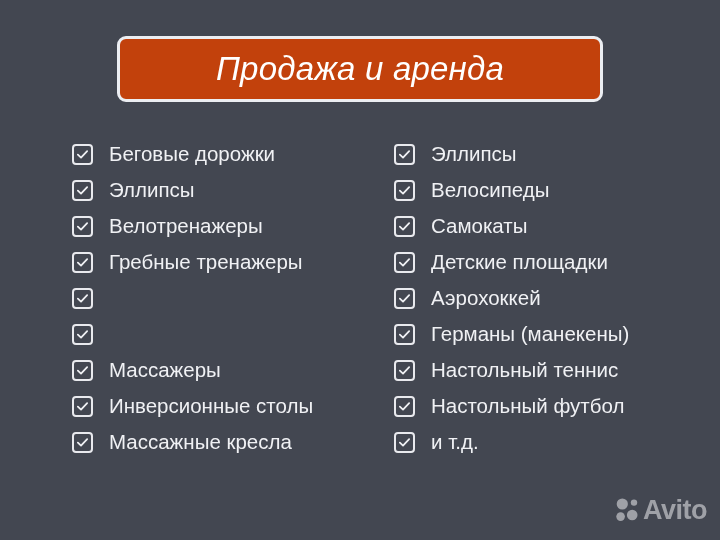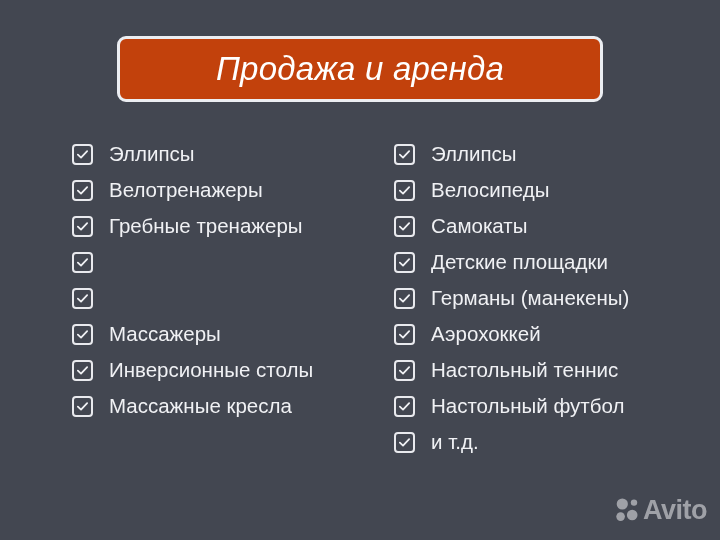--- a/index.html
+++ b/index.html
@@ -124,20 +124,28 @@
 </div>
 
 <div class="columns">
   <div class="col col-left">
       <div class="row">
         <span class="checkbox">
           <svg viewBox="0 0 14 14" width="13" height="13" aria-hidden="true">
             <path d="M2 7.2 L5.4 10.4 L12 3.4" fill="none" stroke="#f0f1f4" stroke-width="1.9" stroke-linecap="round" stroke-linejoin="round"></path>
           </svg>
         </span>
+        <span class="row-label">Беговые дорожки</span>
+      </div>
+      <div class="row">
+        <span class="checkbox">
+          <svg viewBox="0 0 14 14" width="13" height="13" aria-hidden="true">
+            <path d="M2 7.2 L5.4 10.4 L12 3.4" fill="none" stroke="#f0f1f4" stroke-width="1.9" stroke-linecap="round" stroke-linejoin="round"></path>
+          </svg>
+        </span>
         <span class="row-label">Эллипсы</span>
       </div>
       <div class="row">
         <span class="checkbox">
           <svg viewBox="0 0 14 14" width="13" height="13" aria-hidden="true">
             <path d="M2 7.2 L5.4 10.4 L12 3.4" fill="none" stroke="#f0f1f4" stroke-width="1.9" stroke-linecap="round" stroke-linejoin="round"></path>
           </svg>
         </span>
         <span class="row-label">Велотренажеры</span>
       </div>
@@ -220,29 +228,29 @@
           </svg>
         </span>
         <span class="row-label">Детские площадки</span>
       </div>
       <div class="row">
         <span class="checkbox">
           <svg viewBox="0 0 14 14" width="13" height="13" aria-hidden="true">
             <path d="M2 7.2 L5.4 10.4 L12 3.4" fill="none" stroke="#f0f1f4" stroke-width="1.9" stroke-linecap="round" stroke-linejoin="round"></path>
           </svg>
         </span>
+        <span class="row-label">Аэрохоккей</span>
+      </div>
+      <div class="row">
+        <span class="checkbox">
+          <svg viewBox="0 0 14 14" width="13" height="13" aria-hidden="true">
+            <path d="M2 7.2 L5.4 10.4 L12 3.4" fill="none" stroke="#f0f1f4" stroke-width="1.9" stroke-linecap="round" stroke-linejoin="round"></path>
+          </svg>
+        </span>
         <span class="row-label">Германы (манекены)</span>
-      </div>
-      <div class="row">
-        <span class="checkbox">
-          <svg viewBox="0 0 14 14" width="13" height="13" aria-hidden="true">
-            <path d="M2 7.2 L5.4 10.4 L12 3.4" fill="none" stroke="#f0f1f4" stroke-width="1.9" stroke-linecap="round" stroke-linejoin="round"></path>
-          </svg>
-        </span>
-        <span class="row-label">Аэрохоккей</span>
       </div>
       <div class="row">
         <span class="checkbox">
           <svg viewBox="0 0 14 14" width="13" height="13" aria-hidden="true">
             <path d="M2 7.2 L5.4 10.4 L12 3.4" fill="none" stroke="#f0f1f4" stroke-width="1.9" stroke-linecap="round" stroke-linejoin="round"></path>
           </svg>
         </span>
         <span class="row-label">Настольный теннис</span>
       </div>
       <div class="row">

